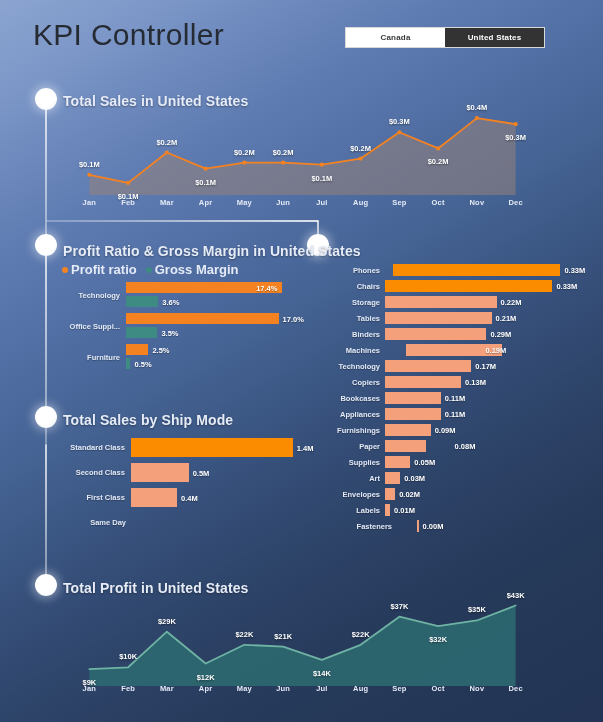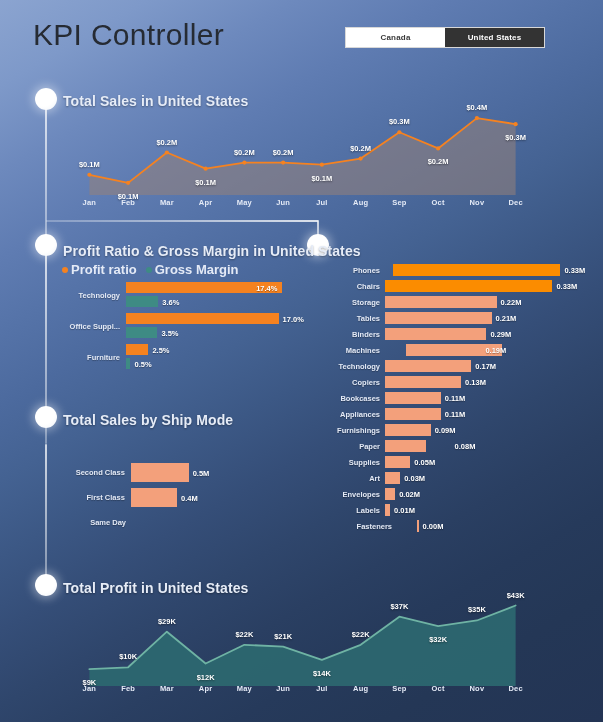--- a/index.html
+++ b/index.html
@@ -334,20 +334,27 @@
         <div class="barlabel" style="width: 50px;">Fasteners</div>
         <div style="margin-left: 5px; width: 175px; height: 12px; position: relative;">
           <div class="bar" style="width: 1.6px; height: 12px; background: rgb(243, 160, 123);"></div>
           <div class="barval" style="position: absolute; left: 5.6px; top: 50%; transform: translateY(-50%);">0.00M</div>
         </div>
       </div>
     </div>
 
   <div class="ptitle" style="left:63px;top:412px;">Total Sales by Ship Mode</div>
   <div id="chart-ship-mode" style="position:absolute;left:58px;top:438px;width:240px;height:110px;">
+      <div class="barrow" style="left: 0px; top: 0px; width: 240px; height: 19px;">
+        <div class="barlabel" style="width: 68px;">Standard Class</div>
+        <div style="margin-left: 6px; width: 170px; height: 19px; position: relative;">
+          <div class="bar" style="width: 161.905px; height: 19px; background: rgb(251, 140, 0);"></div>
+          <div class="barval" style="position: absolute; left: 165.905px; top: 50%; transform: translateY(-50%);">1.4M</div>
+        </div>
+      </div>
       <div class="barrow" style="left: 0px; top: 25px; width: 240px; height: 19px;">
         <div class="barlabel" style="width: 68px;">Second Class</div>
         <div style="margin-left: 6px; width: 170px; height: 19px; position: relative;">
           <div class="bar" style="width: 57.8231px; height: 19px; background: rgb(243, 160, 123);"></div>
           <div class="barval" style="position: absolute; left: 61.8231px; top: 50%; transform: translateY(-50%);">0.5M</div>
         </div>
       </div>
       <div class="barrow" style="left: 0px; top: 50px; width: 240px; height: 19px;">
         <div class="barlabel" style="width: 68px;">First Class</div>
         <div style="margin-left: 6px; width: 170px; height: 19px; position: relative;">

